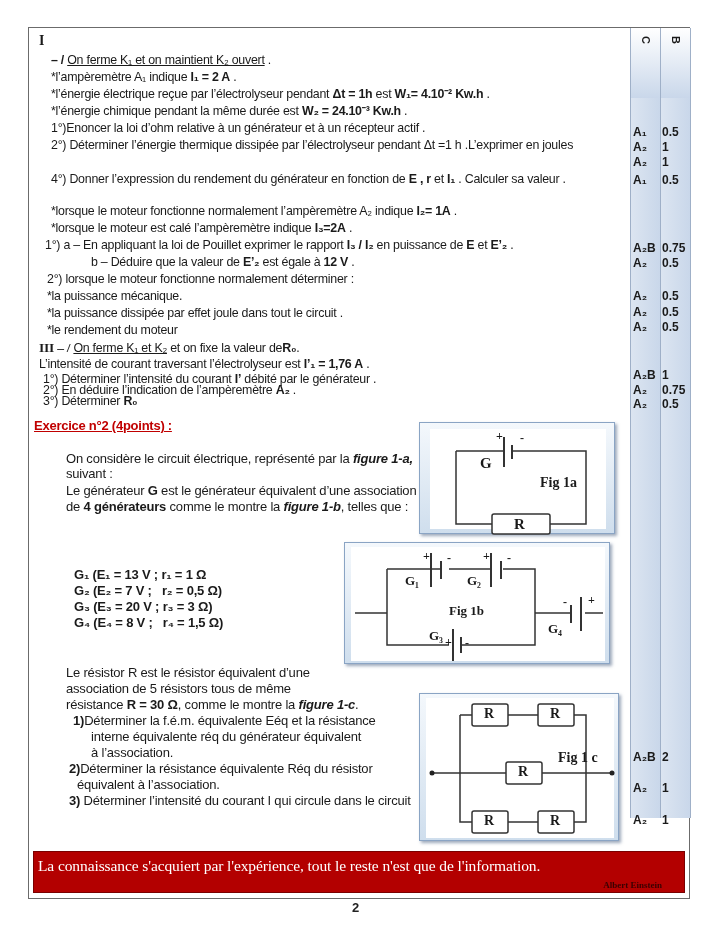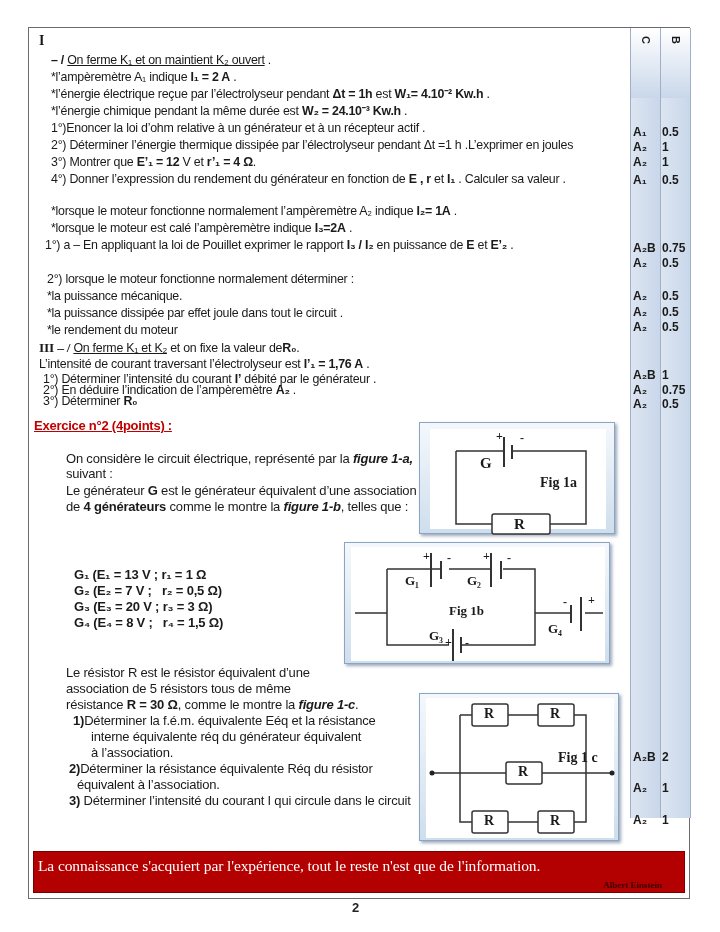--- a/index.html
+++ b/index.html
@@ -76,35 +76,35 @@
     </div>
 
   <div class="line bold serif" style="left:10px; top:5px; font-size:14px;">I</div>
   <div class="line" style="left:22px; top:25px;"><span class="bold">– / </span><span class="u">On ferme K₁ et on maintient K₂ ouvert</span><span> .</span></div>
   <div class="line" style="left:22px; top:42px;"><span>*l’ampèremètre A₁ indique </span><span class="bold">I₁ = 2 A</span><span> .</span></div>
   <div class="line" style="left:22px; top:59px;"><span>*l’énergie électrique reçue par l’électrolyseur pendant </span><span class="bold">Δt = 1h</span><span> est </span><span class="bold">W₁= 4.10⁻² Kw.h</span><span> .</span></div>
   <div class="line" style="left:22px; top:76px;"><span>*l’énergie chimique pendant la même durée est </span><span class="bold">W₂ = 24.10⁻³ Kw.h</span><span> .</span></div>
 
   <div class="line" style="left:22px; top:93px;">1°)Enoncer la loi d’ohm relative à un générateur et à un récepteur actif .</div>
   <div class="line" style="left:22px; top:110px;">2°) Déterminer l’énergie thermique dissipée par l’électrolyseur pendant Δt =1 h .L’exprimer en joules</div>
-  <div class="line" style="left:22px; top:127px;"><span>3°) Montrer que </span><span class="bold">E’₁ = 12</span><span> V et </span><span class="bold">r’₁ = 4 Ω</span><span>.</span></div>
   <div class="line" style="left:22px; top:144px;"><span>4°) Donner l’expression du rendement du générateur en fonction de </span><span class="bold">E , r</span><span> et </span><span class="bold">I₁</span><span> . Calculer sa valeur .</span></div>
 
   <div class="score-cell c" style="top:97px;">A₁</div>
   <div class="score-cell b" style="top:97px;">0.5</div>
   <div class="score-cell c" style="top:112px;">A₂</div>
   <div class="score-cell b" style="top:112px;">1</div>
   <div class="score-cell c" style="top:127px;">A₂</div>
   <div class="score-cell b" style="top:127px;">1</div>
   <div class="score-cell c" style="top:145px;">A₁</div>
   <div class="score-cell b" style="top:145px;">0.5</div>
 
   <div class="line" style="left:22px; top:176px;"><span>*lorsque le moteur fonctionne normalement l’ampèremètre A₂ indique </span><span class="bold">I₂= 1A</span><span> .</span></div>
   <div class="line" style="left:22px; top:193px;"><span>*lorsque le moteur est calé l’ampèremètre indique </span><span class="bold">I₃=2A</span><span> .</span></div>
   <div class="line" style="left:16px; top:210px;"><span>1°) a – En appliquant la loi de Pouillet exprimer le rapport </span><span class="bold">I₃ / I₂</span><span> en puissance de </span><span class="bold">E</span><span> et </span><span class="bold">E’₂</span><span> .</span></div>
+  <div class="line" style="left:62px; top:227px;"><span>b – Déduire que la valeur de </span><span class="bold">E’₂</span><span> est égale à </span><span class="bold">12 V</span><span> .</span></div>
   <div class="line" style="left:18px; top:244px;">2°) lorsque le moteur fonctionne normalement déterminer :</div>
   <div class="line" style="left:18px; top:261px;">*la puissance mécanique.</div>
   <div class="line" style="left:18px; top:278px;">*la puissance dissipée par effet joule dans tout le circuit .</div>
   <div class="line" style="left:18px; top:295px;">*le rendement du moteur</div>
 
   <div class="score-cell c" style="top:213px;">A₂B</div>
   <div class="score-cell b" style="top:213px;">0.75</div>
   <div class="score-cell c" style="top:228px;">A₂</div>
   <div class="score-cell b" style="top:228px;">0.5</div>
   <div class="score-cell c" style="top:261px;">A₂</div>

